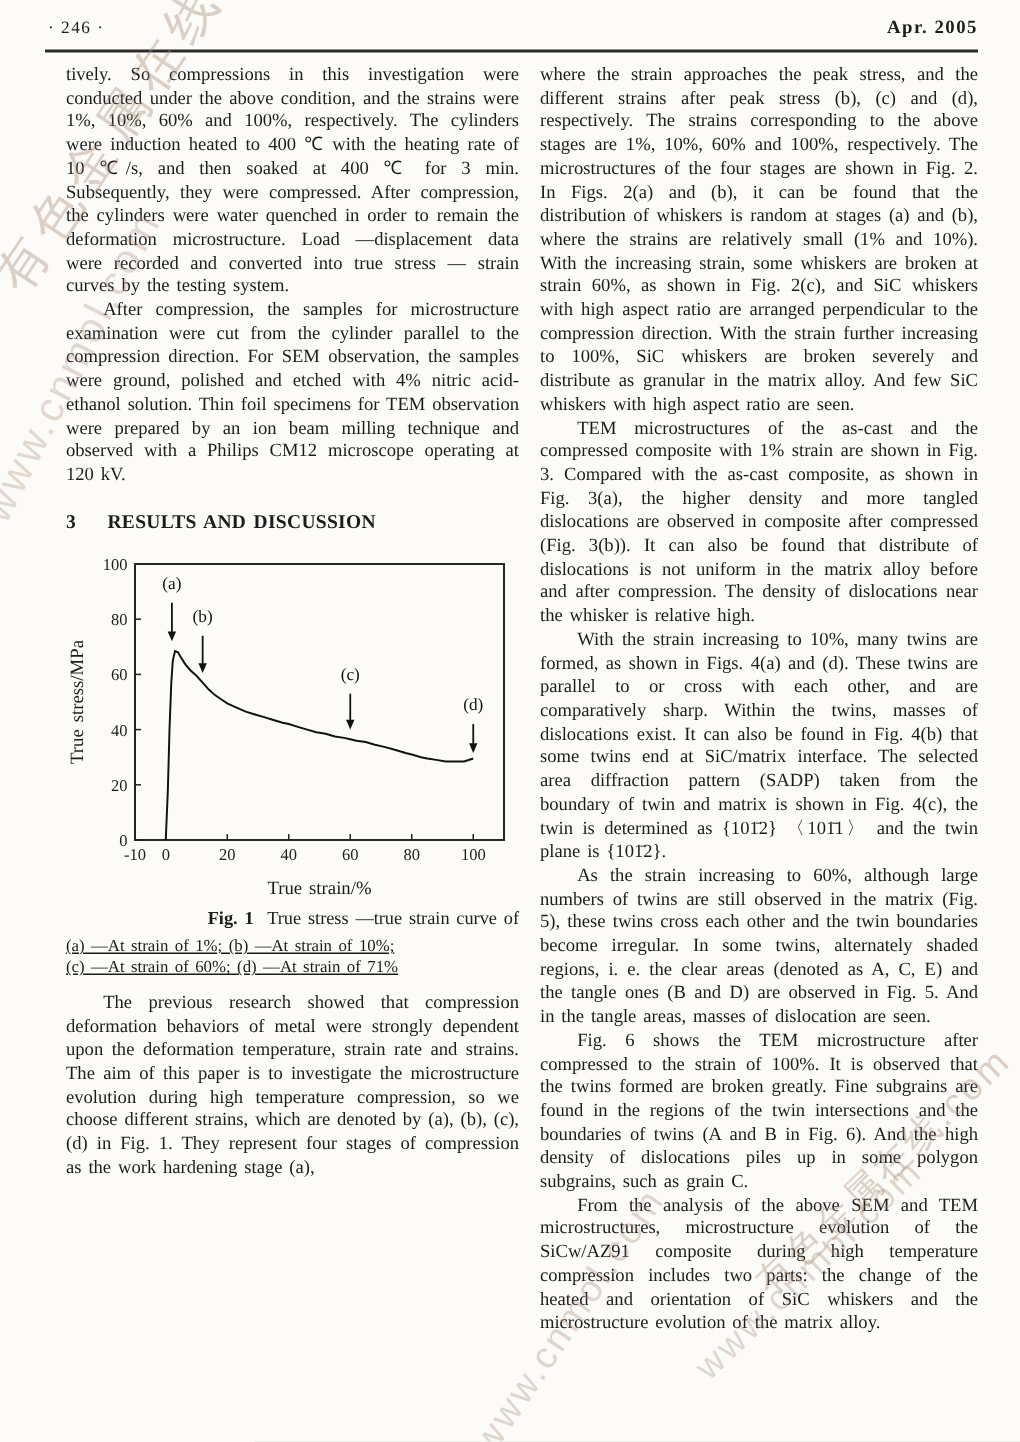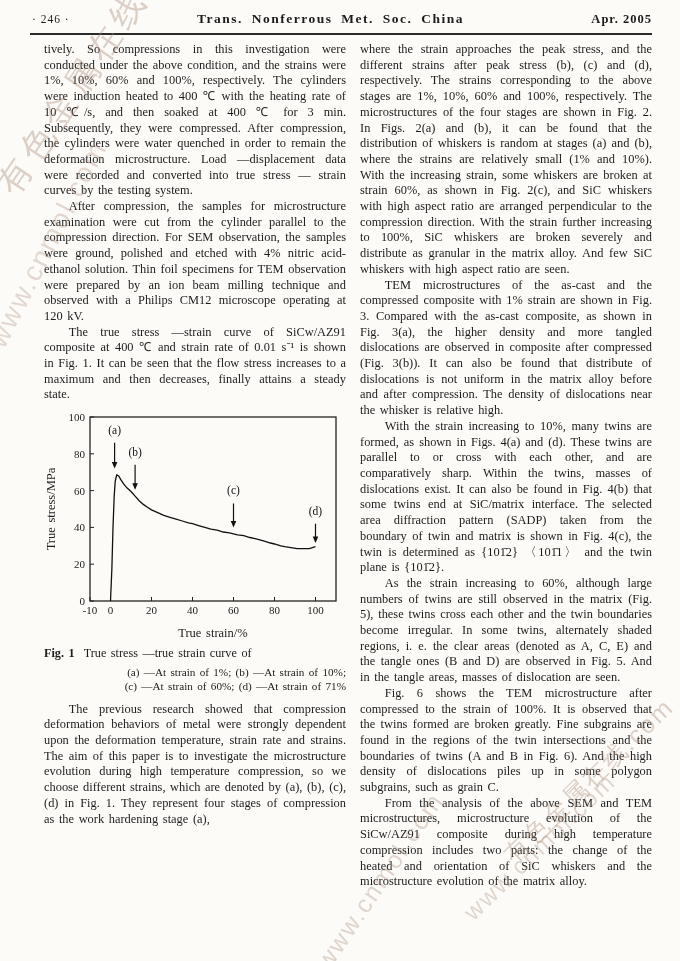--- a/index.html
+++ b/index.html
@@ -17,22 +17,22 @@
   
   .cols{position:absolute;top:42px;left:44px;right:28px;display:flex;gap:14px;}
   .col{width:304px;font-size:12.4px;line-height:15.7px;text-align:justify;word-spacing:1.5px;}
   .col p{margin:0;text-indent:2em;}
   .col p.noindent{text-indent:0;}
   .section-head{margin:15px 0 13px 0;font-weight:bold;font-size:13px;text-indent:0;letter-spacing:.2px;}
   .section-head .num{margin-right:16px;}
   
   .figure{margin:6px 0 8px 0;text-align:center;}
   .figure svg{display:block;margin:0 auto;}
-  .cap-line{font-size:12.2px;line-height:16.5px;text-align:left;text-indent:0;}
-  .cap-sub{font-size:11.2px;line-height:14.5px;text-align:right;text-indent:0;}
+  .cap-line{font-size:12.2px;line-height:16.5px;text-align:right;text-indent:0;}
+  .cap-sub{font-size:11.2px;line-height:14.5px;text-align:left;text-indent:0;text-decoration:underline;}
   .cap-label{font-weight:bold;}
   .cap-gap{height:3px;}
   
   .tick{font-family:"Liberation Serif",serif;font-size:11px;fill:#1c1c1c;}
   .ann{font-family:"Liberation Serif",serif;font-size:11.5px;fill:#111;}
   .axis{font-family:"Liberation Serif",serif;font-size:12.5px;fill:#1c1c1c;}
   
   .wm{position:absolute;color:rgba(168,136,114,0.38);white-space:nowrap;
       font-family:"Liberation Sans",sans-serif;pointer-events:none;transform-origin:0 50%;}
   .wm-a{left:6px;top:168px;font-size:34px;transform:rotate(-56deg);letter-spacing:6px;}
@@ -41,33 +41,35 @@
   .wm-d{left:468px;top:902px;font-size:24px;transform:rotate(-44deg);letter-spacing:2px;color:rgba(168,136,114,0.32);}
   .wm-e{left:322px;top:952px;font-size:25px;transform:rotate(-56deg);letter-spacing:2px;color:rgba(168,136,114,0.33);}
 </style>
 </head>
 <body>
 
 <div class="page">
 
   <div class="header">
     <span class="pgnum">· 246 ·</span>
-    <span class="jtitle">Trans.  Nonferrous  Met.  Soc.  China</span>
     <span class="jdate">Apr.  2005</span>
   </div>
   <div class="rule"></div>
 
   <div class="cols">
 
     <div class="col">
       <p class="noindent">tively. So compressions in this investigation were conducted under the above condition, and the strains were 1%, 10%, 60% and 100%, respectively. The cylinders were induction heated to 400 ℃ with the heating rate of 10 ℃/s, and then soaked at 400 ℃ for 3 min. Subsequently, they were compressed. After compression, the cylinders were water quenched in order to remain the deformation microstructure. Load —displacement data were recorded and converted into true stress — strain curves by the testing system.</p>
       <p>After compression, the samples for microstructure examination were cut from the cylinder parallel to the compression direction. For SEM observation, the samples were ground, polished and etched with 4% nitric acid-ethanol solution. Thin foil specimens for TEM observation were prepared by an ion beam milling technique and observed with a Philips CM12 microscope operating at 120 kV.</p>
 
+      <div class="section-head">
+        <span class="num">3</span>
+        <span>RESULTS AND DISCUSSION</span>
+      </div>
 
-      <p>The true stress —strain curve of SiCw/AZ91 composite at 400 ℃ and strain rate of 0.01 s⁻¹ is shown in Fig. 1. It can be seen that the flow stress increases to a maximum and then decreases, finally attains a steady state.</p>
 
       <div class="figure">
         <svg id="chart-svg" width="302" height="236" viewBox="0 0 302 236">
             <rect x="46" y="8" width="246" height="184" fill="none" stroke="#222" stroke-width="1.3"></rect>
             <line x1="46" y1="192" x2="46" y2="188" stroke="#222" stroke-width="1"></line>
             <text class="tick" x="46" y="205" text-anchor="middle">-10</text>
             <line x1="66.5" y1="192" x2="66.5" y2="188" stroke="#222" stroke-width="1"></line>
             <text class="tick" x="66.5" y="205" text-anchor="middle">0</text>
             <line x1="107.5" y1="192" x2="107.5" y2="188" stroke="#222" stroke-width="1"></line>
             <text class="tick" x="107.5" y="205" text-anchor="middle">20</text>

